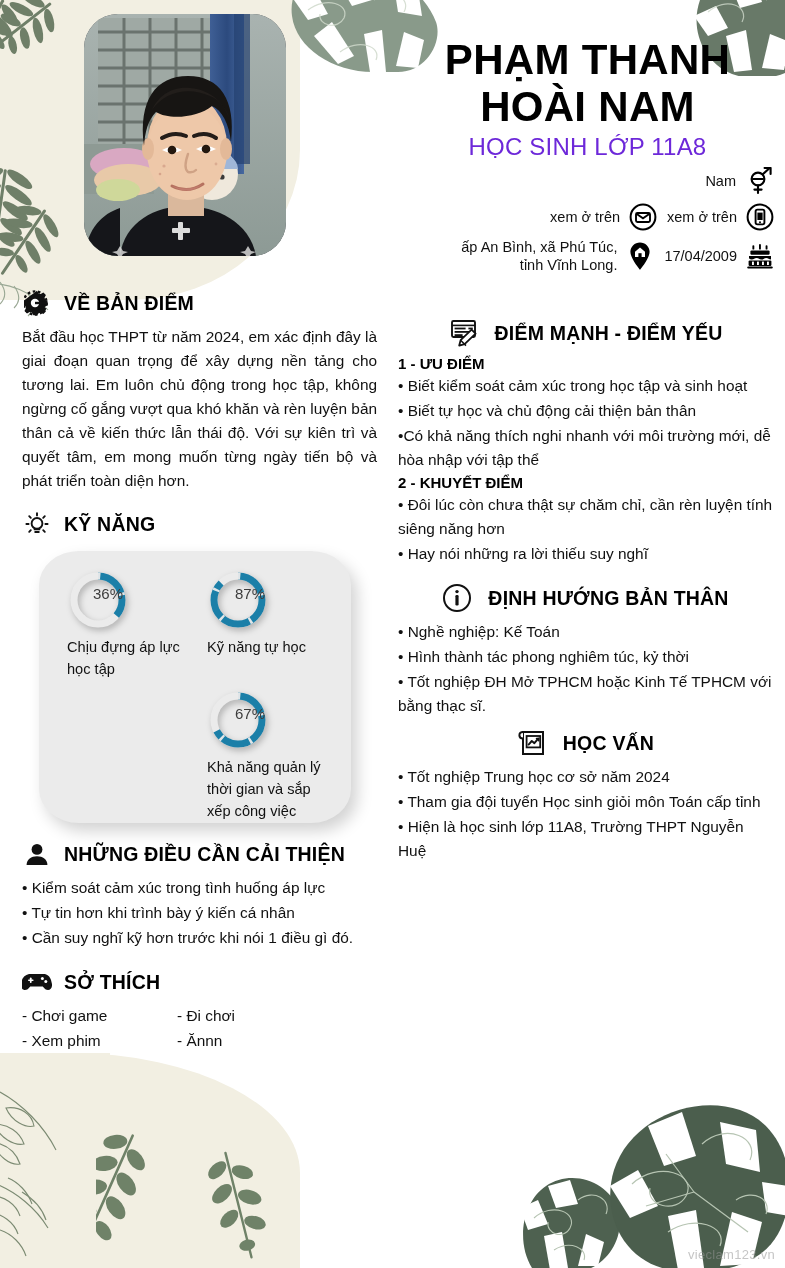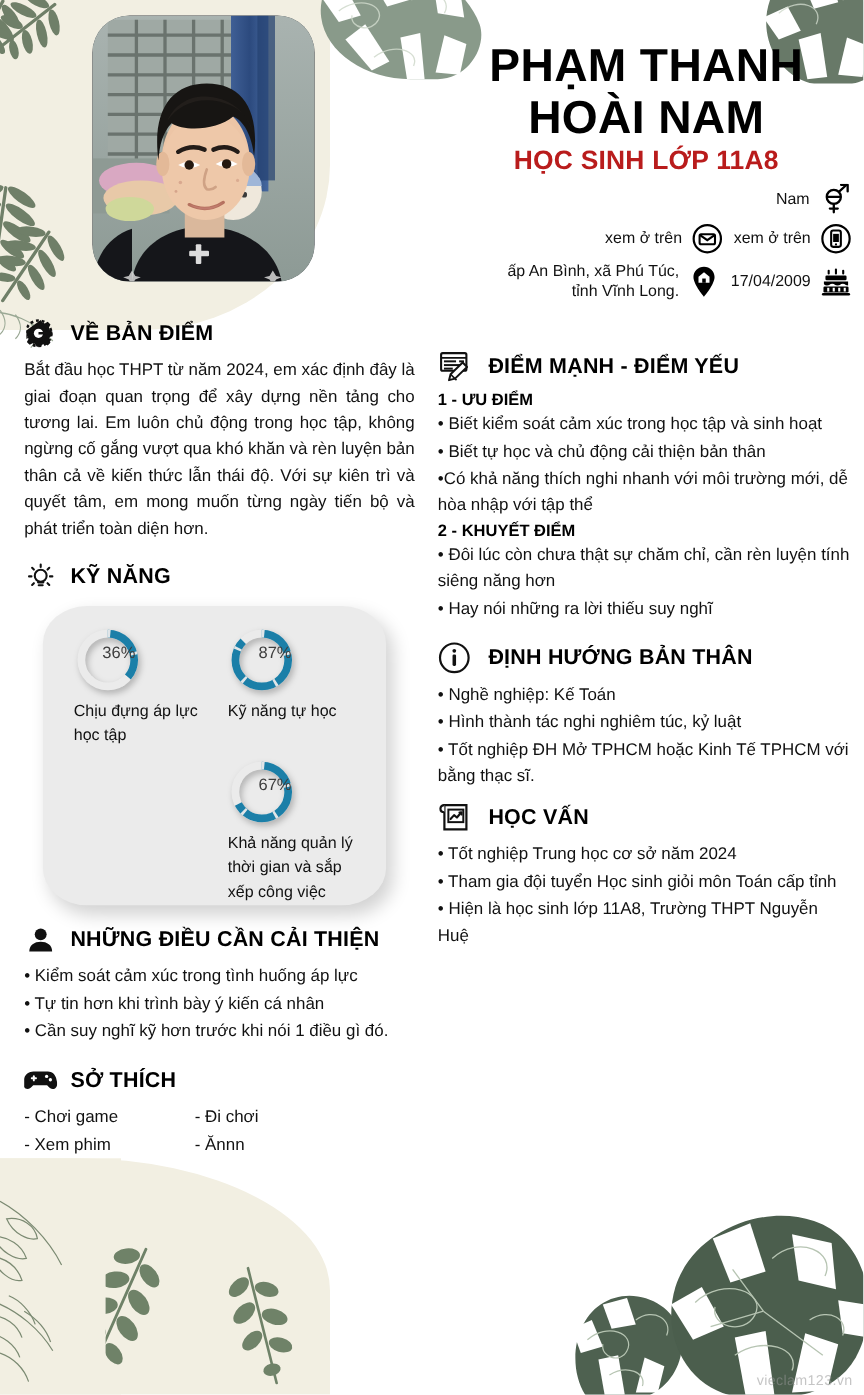--- a/index.html
+++ b/index.html
@@ -55,22 +55,22 @@
     left: 400px; top: 36px;
     width: 375px;
     z-index: 5;
     text-align: center;
   }
   #name {
     font-size: 42px; font-weight: bold; line-height: 1.12;
     color: #000; letter-spacing: .3px;
   }
   #role {
-    font-size: 24px; font-weight: bold; line-height: 1.2;
-    color: #b91c1c; margin-top: 3px; letter-spacing: .2px;
+    font-size: 24px; font-weight: normal; line-height: 1.2;
+    color: #6d28d9; margin-top: 3px; letter-spacing: .2px;
   }
 
   #contact {
     position: absolute;
     left: 400px; top: 166px;
     width: 375px;
     z-index: 5;
     font-size: 14.5px;
     color: #111;
   }
@@ -95,21 +95,21 @@
   #right-col {
     position: absolute;
     left: 398px; top: 318px; width: 375px;
     z-index: 5;
   }
 
   .sec-head {
     display: flex; align-items: center; gap: 12px;
     margin-bottom: 7px;
   }
-  .sec-head.centered { gap: 16px; }
+  .sec-head.centered { justify-content: center; gap: 16px; }
   .sec-icon { width: 30px; min-width: 30px; height: 30px; display: flex; align-items: center; justify-content: center; }
   .sec-icon svg { display: block; }
   .sec-title {
     font-size: 19.5px; font-weight: bold; color: #000;
     letter-spacing: .2px; white-space: nowrap;
   }
 
   .body-text {
     font-size: 15.4px; line-height: 1.56; color: #111;
     text-align: justify;
@@ -659,21 +659,21 @@
         <svg width="30" height="30" viewBox="0 0 30 30">
           <circle cx="15" cy="15" r="13" fill="none" stroke="#111" stroke-width="2"></circle>
           <circle cx="15" cy="8.6" r="1.7" fill="#111"></circle>
           <rect x="13.4" y="12" width="3.2" height="10.4" rx="1.2" fill="#111"></rect>
         </svg>
       </span>
       <span class="sec-title">ĐỊNH HƯỚNG BẢN THÂN</span>
     </div>
     <div class="list">
       <div> • Nghề nghiệp: Kế Toán</div>
-      <div> • Hình thành tác nghi nghiêm túc, kỷ luật</div>
+      <div> • Hình thành tác phong nghiêm túc, kỷ thời</div>
       <div> • Tốt nghiệp ĐH Mở TPHCM hoặc Kinh Tế TPHCM với bằng thạc sĩ.</div>
     </div>
 
     <div class="spacer-sm"></div>
 
     <div class="sec-head centered">
       <span class="sec-icon">
         <svg width="30" height="28" viewBox="0 0 30 28">
           <path d="M6 3h20v22H6z" fill="#fff" stroke="#111" stroke-width="2"></path>
           <path d="M6 3c-2.2 0-3.6 1.2-3.6 3.2S3.8 9.4 6 9.4" fill="#fff" stroke="#111" stroke-width="2"></path>

